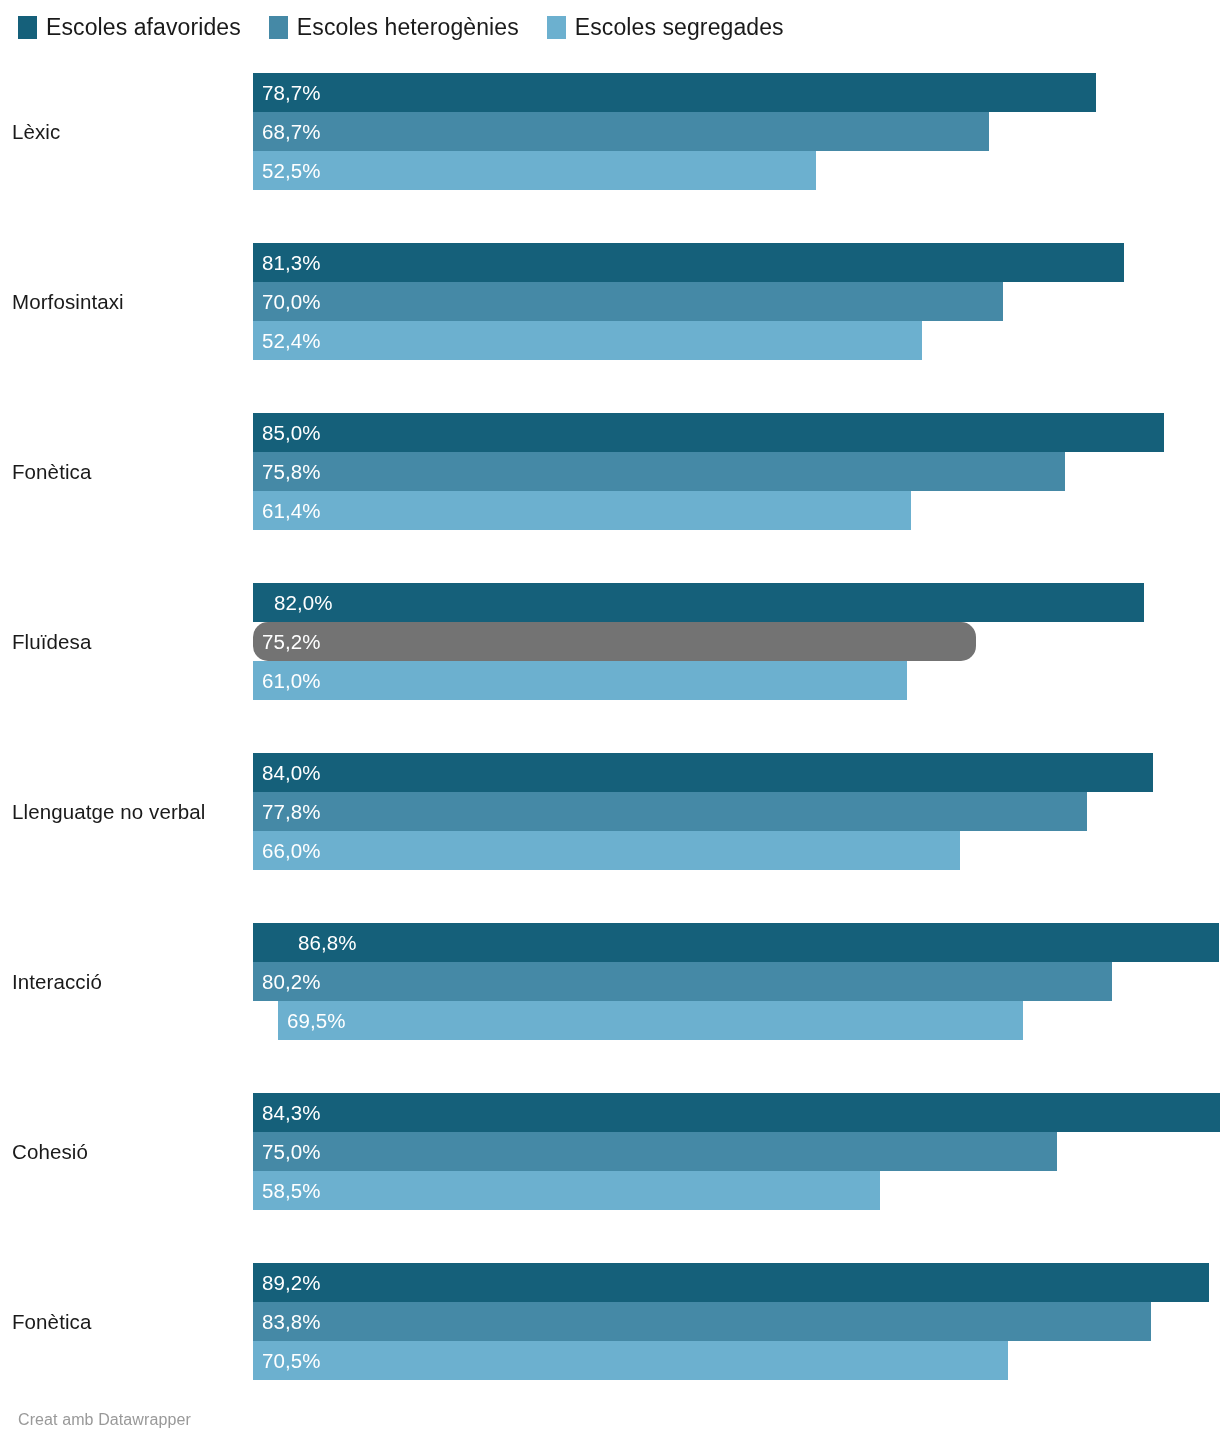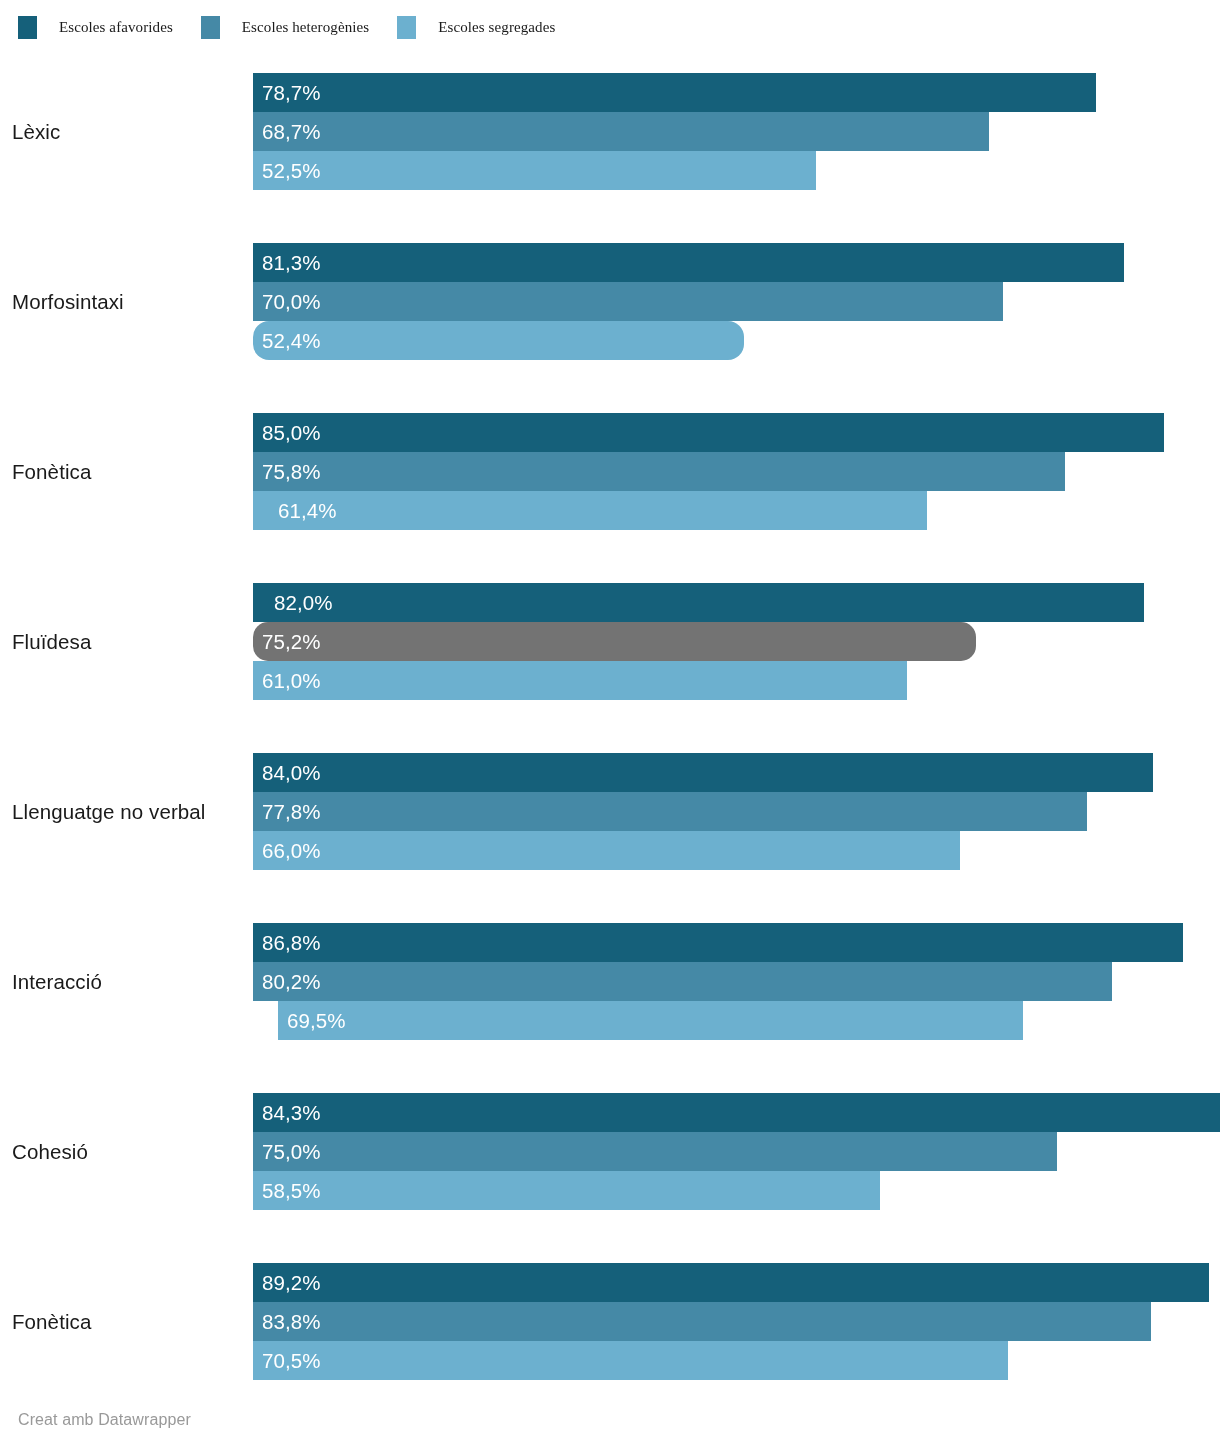--- a/index.html
+++ b/index.html
@@ -40,26 +40,25 @@
     margin-right: 28px;
     white-space: nowrap;
   }
   .legend-swatch {
     width: 19px;
     height: 23px;
     display: inline-block;
     flex: 0 0 auto;
   }
   .legend-label {
-    font-size: 15px;
+    font-size: 23px;
     line-height: 23px;
     color: #1a1a1a;
-    margin-left: 22px;
-    letter-spacing: 0.1px;
-    font-family: Liberation Serif, serif;
+    margin-left: 9px;
+    letter-spacing: 0.1px;
   }
 
   
   .plot {
     position: absolute;
     left: 0;
     top: 0;
     width: 1220px;
     height: 1400px;
   }
@@ -161,35 +160,35 @@
       </div>
       <div class="group" style="top: 243px;">
         <div class="group-label">Morfosintaxi</div>
         <div class="bars">
           <div class="bar r0" style="width: 871.13px; background: rgb(21, 96, 122);">
             <span class="bar-value">81,3%</span>
           </div>
           <div class="bar r1" style="width: 750.05px; background: rgb(69, 137, 166);">
             <span class="bar-value">70,0%</span>
           </div>
-          <div class="bar r2" style="width: 491px; background: rgb(108, 176, 207); border-radius: 16px;">
+          <div class="bar r2" style="width: 669px; background: rgb(108, 176, 207);">
             <span class="bar-value">52,4%</span>
           </div>
         </div>
       </div>
       <div class="group" style="top: 413px;">
         <div class="group-label">Fonètica</div>
         <div class="bars">
           <div class="bar r0" style="width: 910.775px; background: rgb(21, 96, 122);">
             <span class="bar-value">85,0%</span>
           </div>
           <div class="bar r1" style="width: 812.197px; background: rgb(69, 137, 166);">
             <span class="bar-value">75,8%</span>
           </div>
-          <div class="bar r2" style="width: 657.901px; background: rgb(108, 176, 207); padding-left: 16px;">
+          <div class="bar r2" style="width: 657.901px; background: rgb(108, 176, 207);">
             <span class="bar-value">61,4%</span>
           </div>
         </div>
       </div>
       <div class="group" style="top: 583px;">
         <div class="group-label">Fluïdesa</div>
         <div class="bars">
           <div class="bar r0" style="width: 878.63px; background: rgb(21, 96, 122); padding-left: 12px;">
             <span class="bar-value">82,0%</span>
           </div>
@@ -211,21 +210,21 @@
             <span class="bar-value">77,8%</span>
           </div>
           <div class="bar r2" style="width: 707.19px; background: rgb(108, 176, 207);">
             <span class="bar-value">66,0%</span>
           </div>
         </div>
       </div>
       <div class="group" style="top: 923px;">
         <div class="group-label">Interacció</div>
         <div class="bars">
-          <div class="bar r0" style="width: 930.062px; background: rgb(21, 96, 122);">
+          <div class="bar r0" style="width: 930.062px; background: rgb(21, 96, 122); padding-left: 36px;">
             <span class="bar-value">86,8%</span>
           </div>
           <div class="bar r1" style="width: 859.343px; background: rgb(69, 137, 166);">
             <span class="bar-value">80,2%</span>
           </div>
           <div class="bar r2" style="width: 744.692px; background: rgb(108, 176, 207); margin-left: 25px;">
             <span class="bar-value">69,5%</span>
           </div>
         </div>
       </div>

